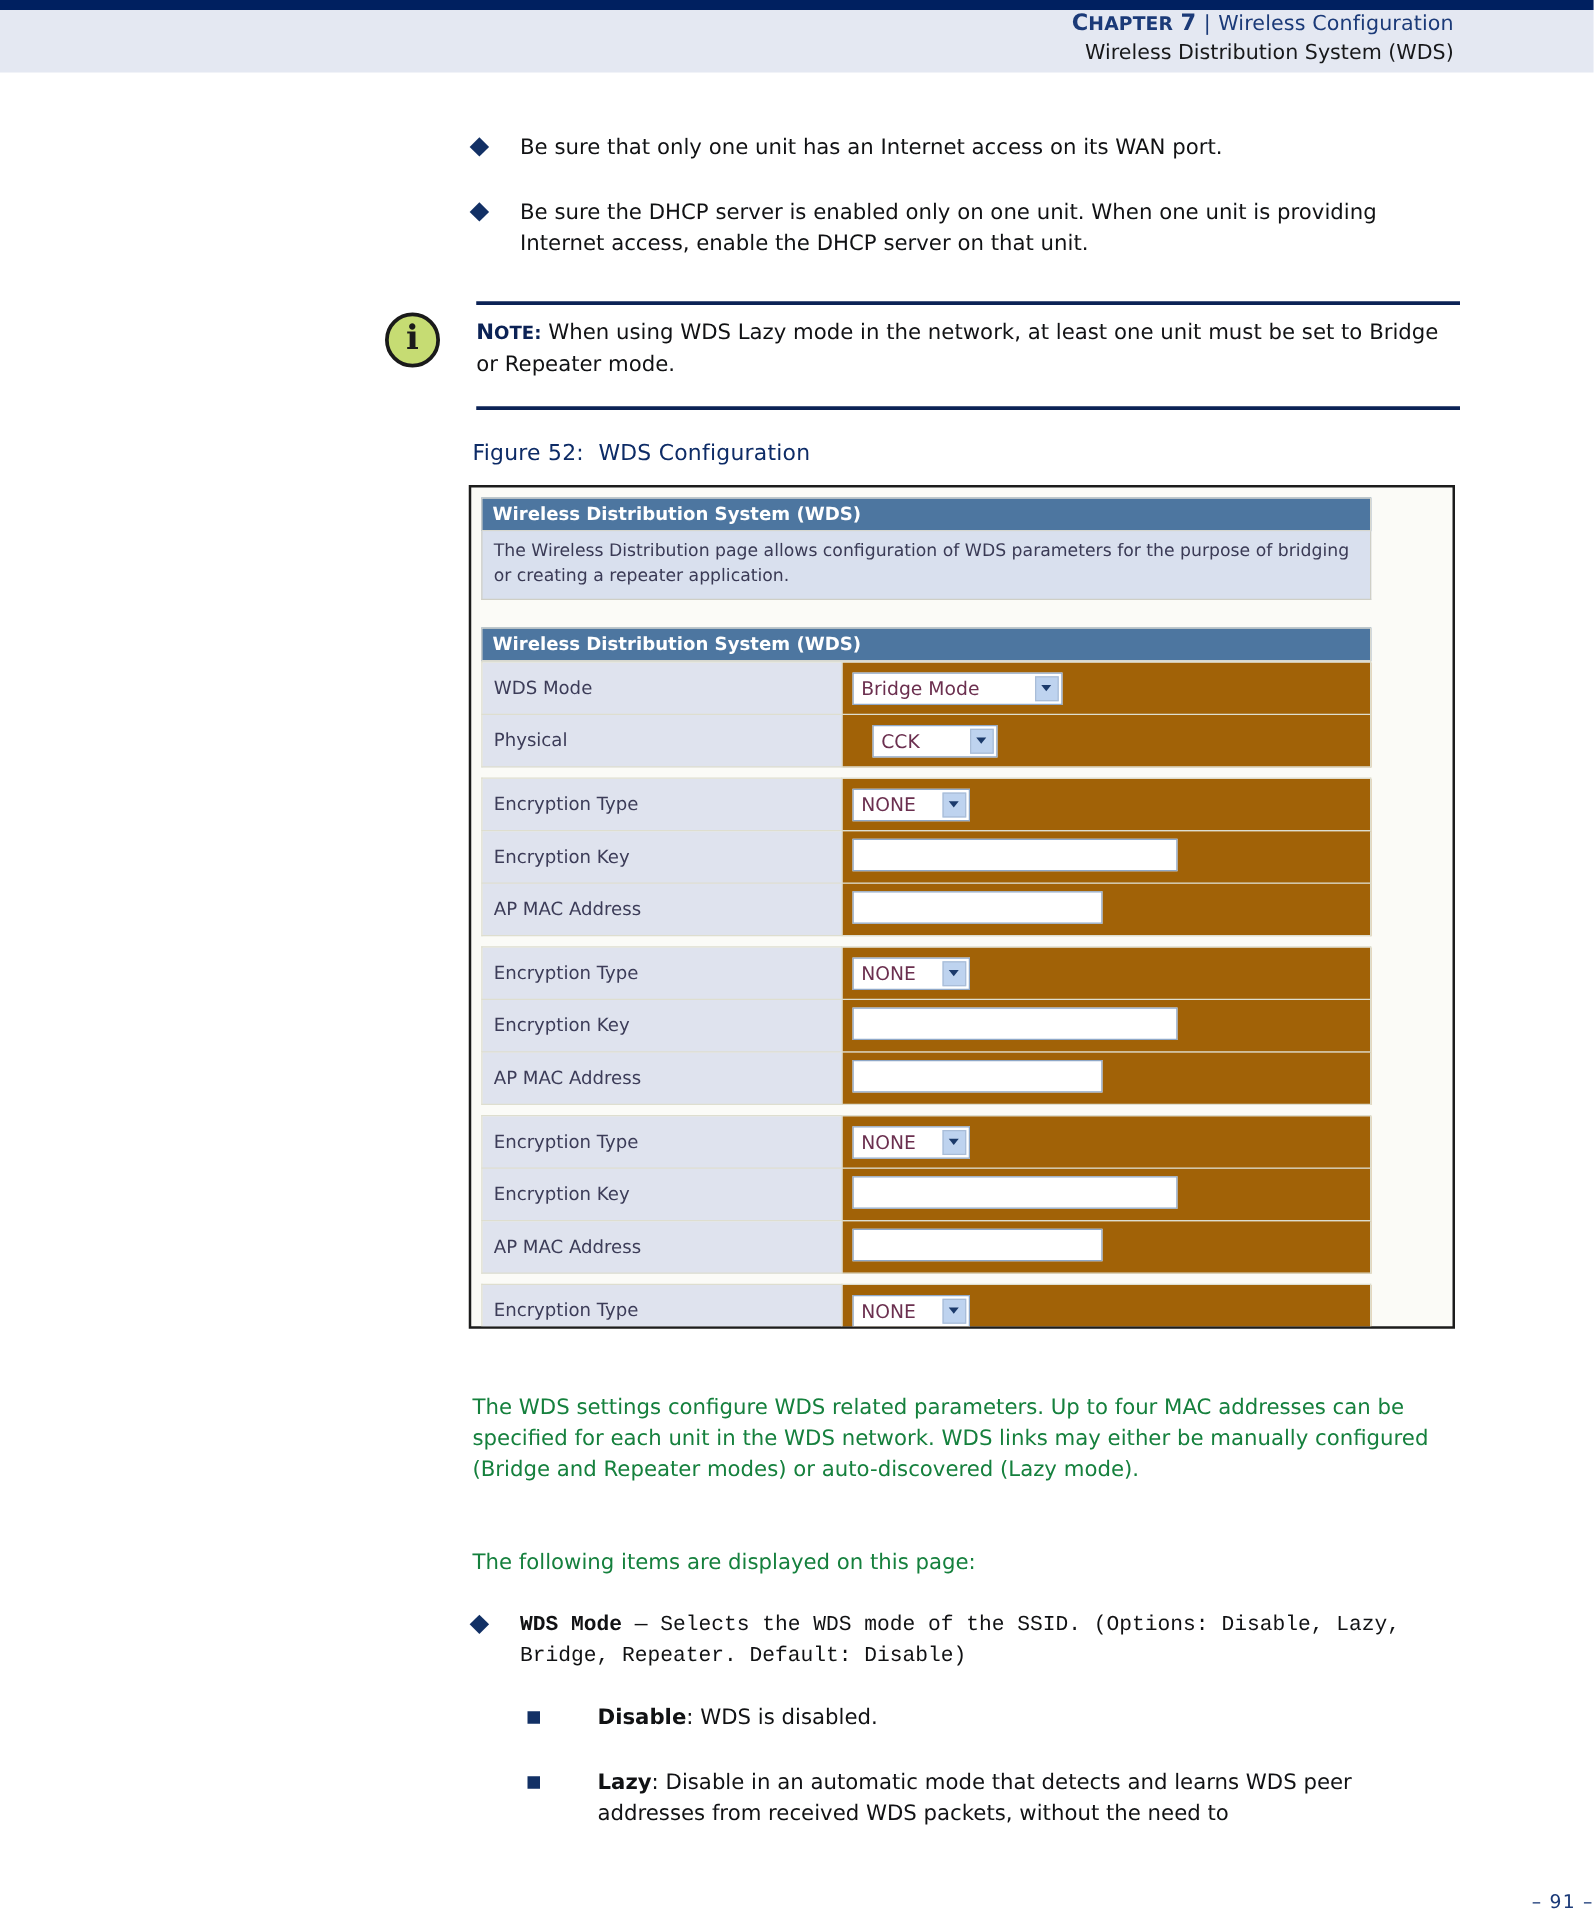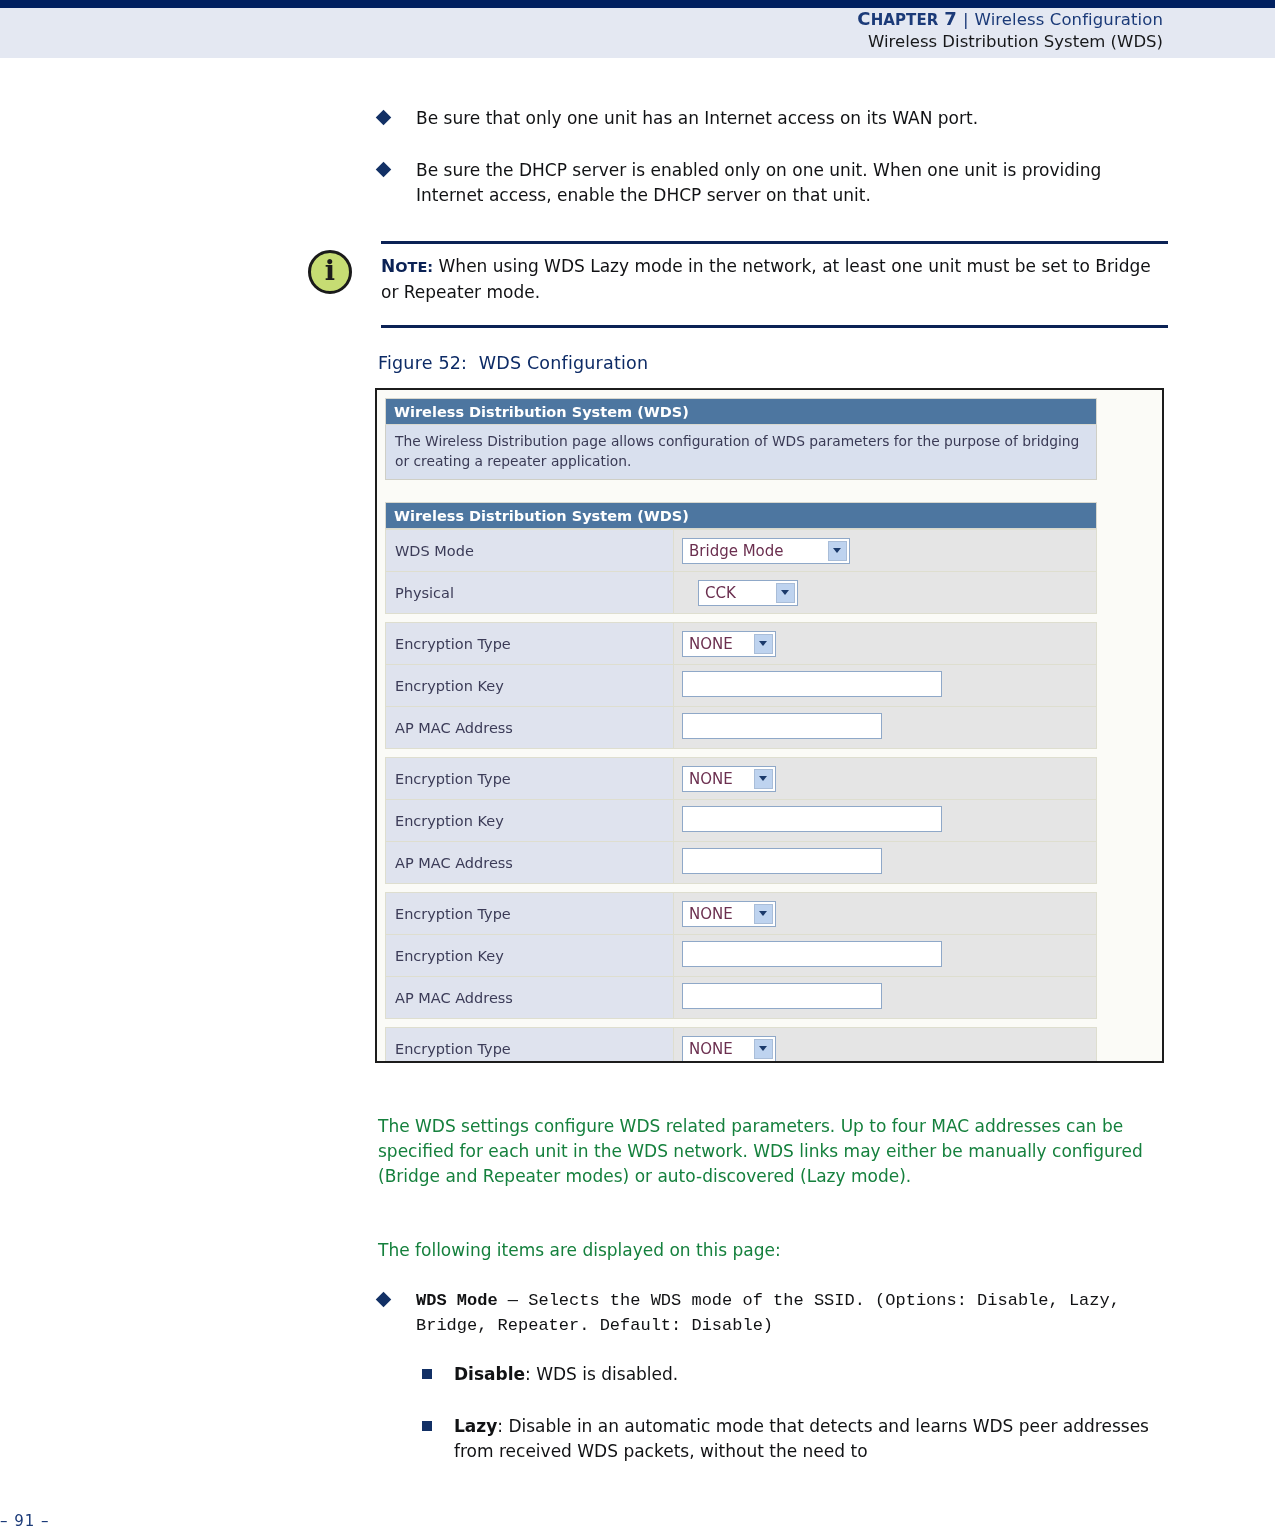--- a/index.html
+++ b/index.html
@@ -98,21 +98,21 @@
   .sub-row .sq {
     position: absolute;
     left: 0;
     top: 7px;
     width: 10px;
     height: 10px;
     background: #123065;
   }
   .sub-row .stext {
     display: block;
-    margin-left: 32px;
+    margin-left: 56px;
   }
   .bold { font-weight: bold; }
 
   .para {
     position: absolute;
     left: 378px;
     width: 790px;
     font-size: 17px;
     line-height: 25px;
     color: #15803d;
@@ -233,21 +233,21 @@
     box-sizing: border-box;
   }
   td.lbl {
     width: 288px;
     background: #dfe3ee;
     color: #3c3c58;
     font-size: 14.5px;
     padding-left: 9px;
   }
   td.val {
-    background: #e5e5e5;
+    background: #a16207;
     padding-left: 8px;
   }
   tr.spacer td {
     height: 9px;
     border-left: none;
     border-right: none;
     border-top: none;
     border-bottom: none;
     background: #fbfbf7;
   }
@@ -304,21 +304,21 @@
   }
   .txt.w-key { width: 260px; }
   .txt.w-mac { width: 200px; }
 
   
   .footer {
     position: absolute;
     left: 0;
     top: 1512px;
     width: 1275px;
-    text-align: left;
+    text-align: right;
     font-size: 15px;
     color: #1b3a78;
     letter-spacing: 1px;
   }
 </style>
 </head>
 <body>
 
 <div class="top-rule"></div>
 <div class="header-band"></div>

